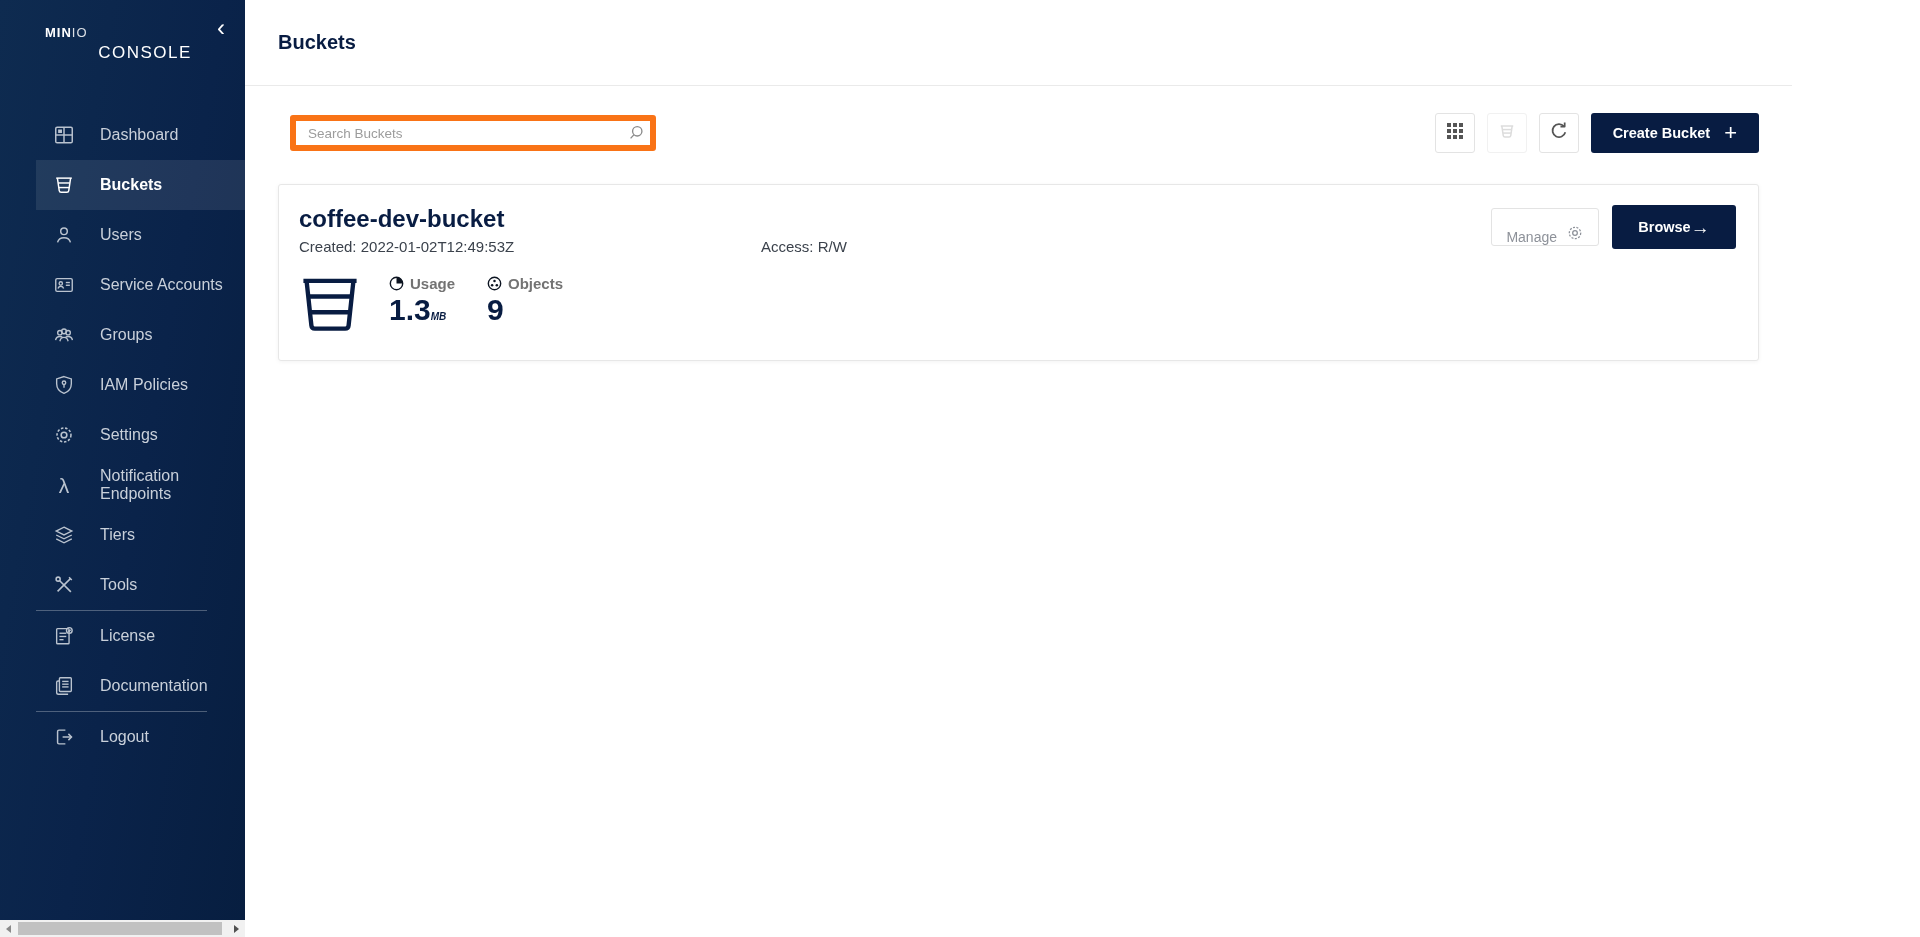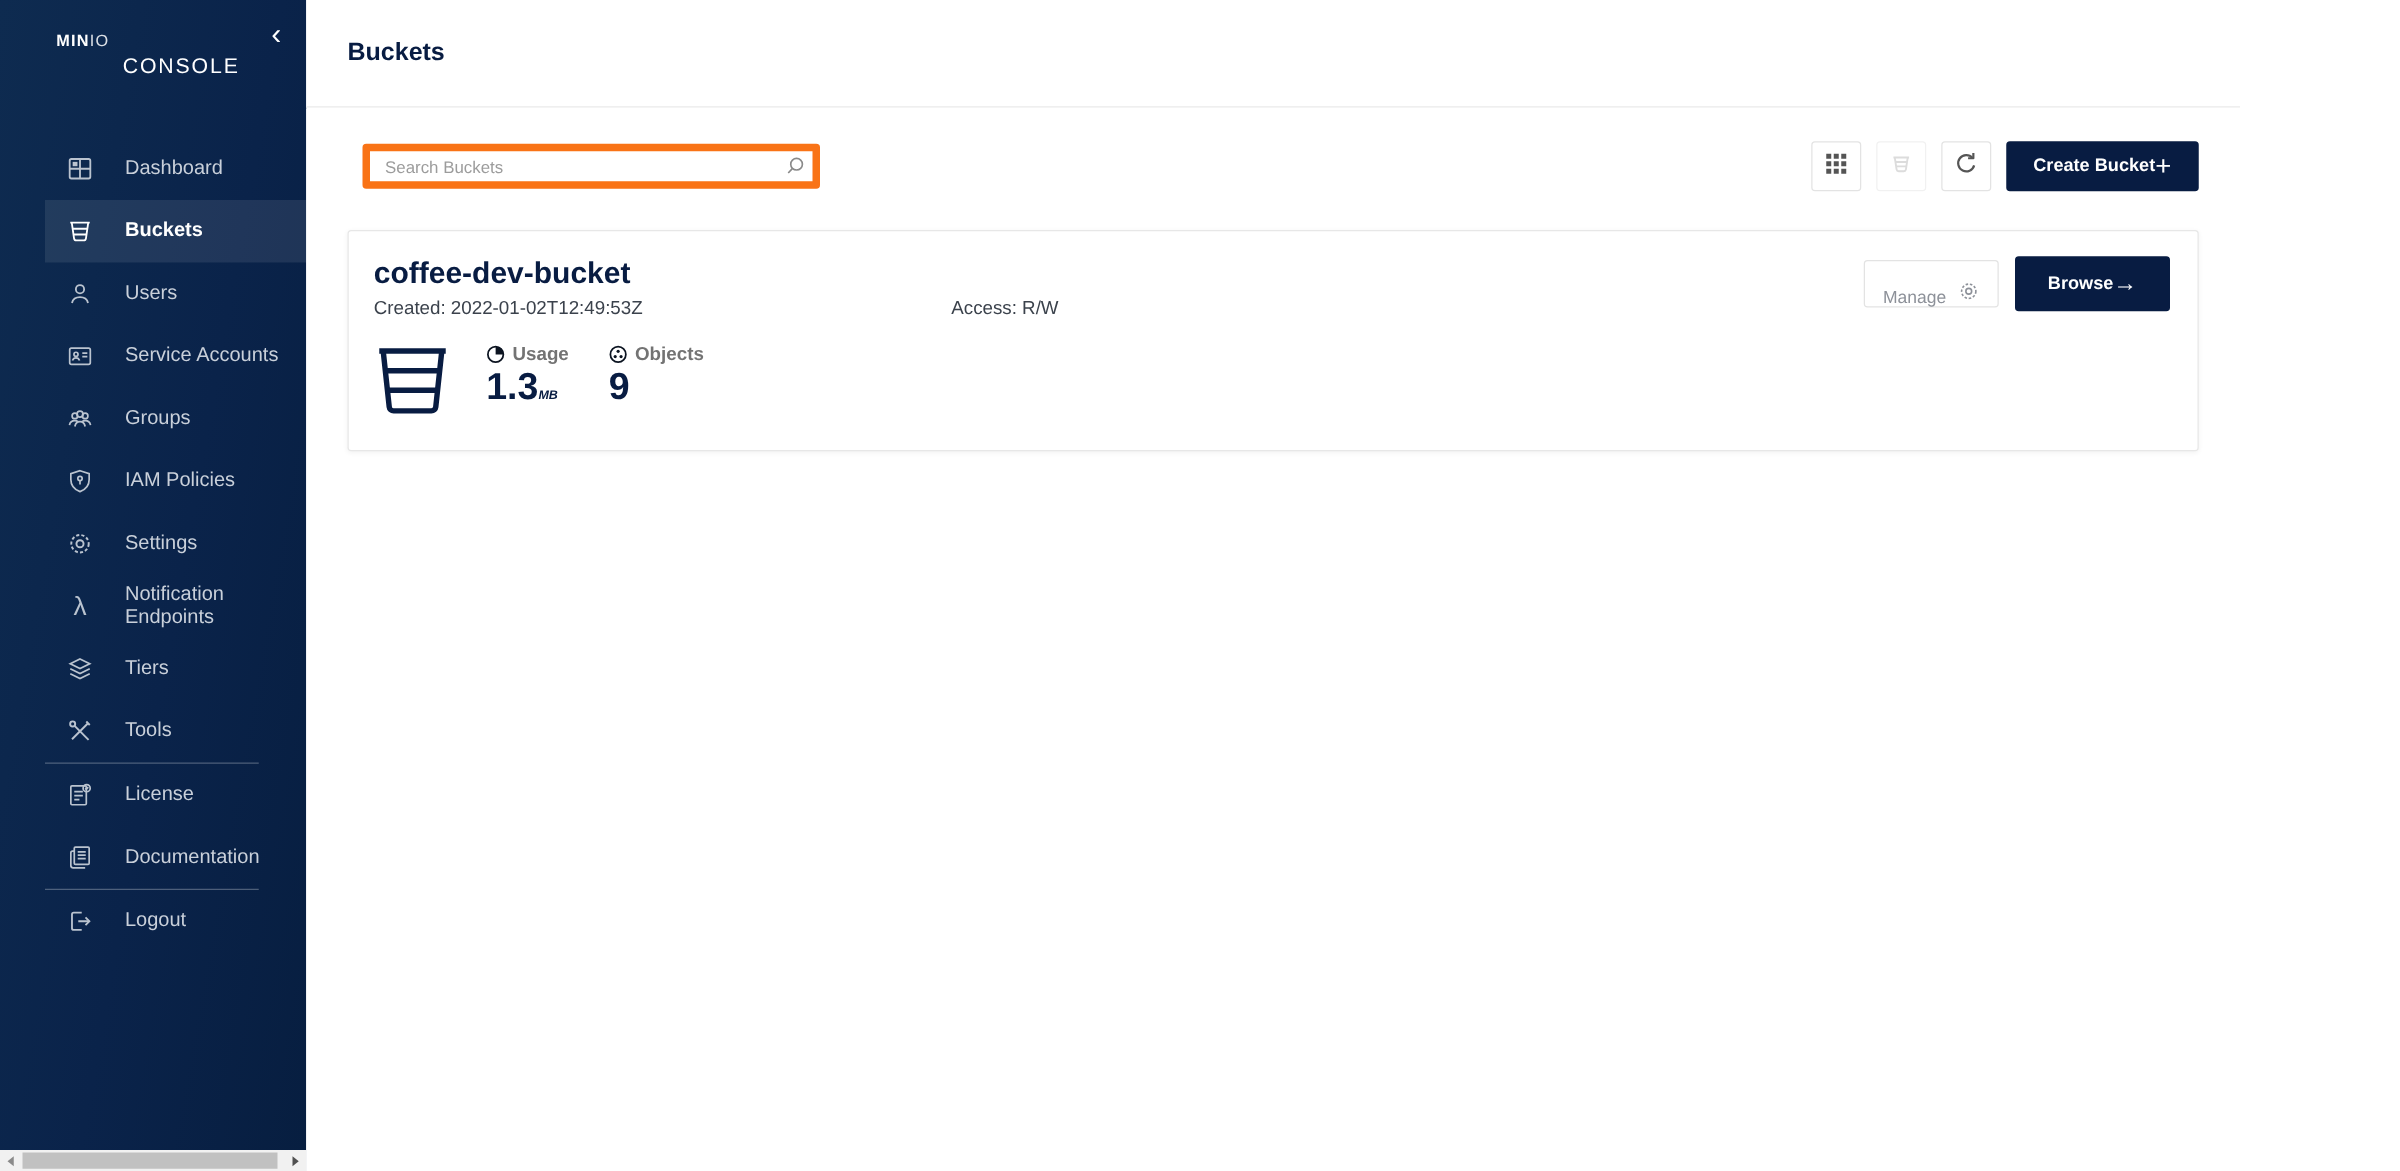--- a/index.html
+++ b/index.html
@@ -55,21 +55,21 @@
                   font-family:"Liberation Sans", sans-serif; background:#fff; }
   .search-input::placeholder { color:#9c9c9c; }
   .search-icon { position:absolute; right:10px; top:8px; color:#8a8a8a; }
   .toolbar-spacer { flex:1; }
   .icon-btn { width:40px; height:40px; border:1px solid #e3e3e3; border-radius:3px; background:#fff;
               display:flex; align-items:center; justify-content:center; margin-left:12px;
               cursor:pointer; color:#555; }
   .icon-btn.disabled { border-color:#f1f1f1; color:#dcdcdc; cursor:default; }
   .btn-create { height:40px; margin-left:12px; padding:0 22px; background:#081C42; color:#fff;
                 border:none; border-radius:3px; font-size:14.5px; font-weight:700; cursor:pointer;
-                display:flex; align-items:center; font-family:"Liberation Sans", sans-serif; }
+                display:flex; align-items:center; gap:14px; font-family:"Liberation Sans", sans-serif; }
   .plus-glyph { font-size:22px; font-weight:400; line-height:20px; }
 
   
   .card { margin-top:31px; border:1px solid #e7e7e7; border-radius:3px; background:#fff;
           box-shadow:0 1px 4px rgba(0,0,0,0.05); padding:20px 22px 24px 20px; height:177px; }
   .card-head { display:flex; justify-content:space-between; align-items:flex-start; }
   .bucket-title { font-size:24px; font-weight:600; color:#081C42; line-height:28px; }
   .bucket-sub { display:flex; margin-top:5px; font-size:15px; color:#3b424c; }
   .bucket-created { width:462px; }
   .card-actions { display:flex; align-items:center; gap:13px; }

